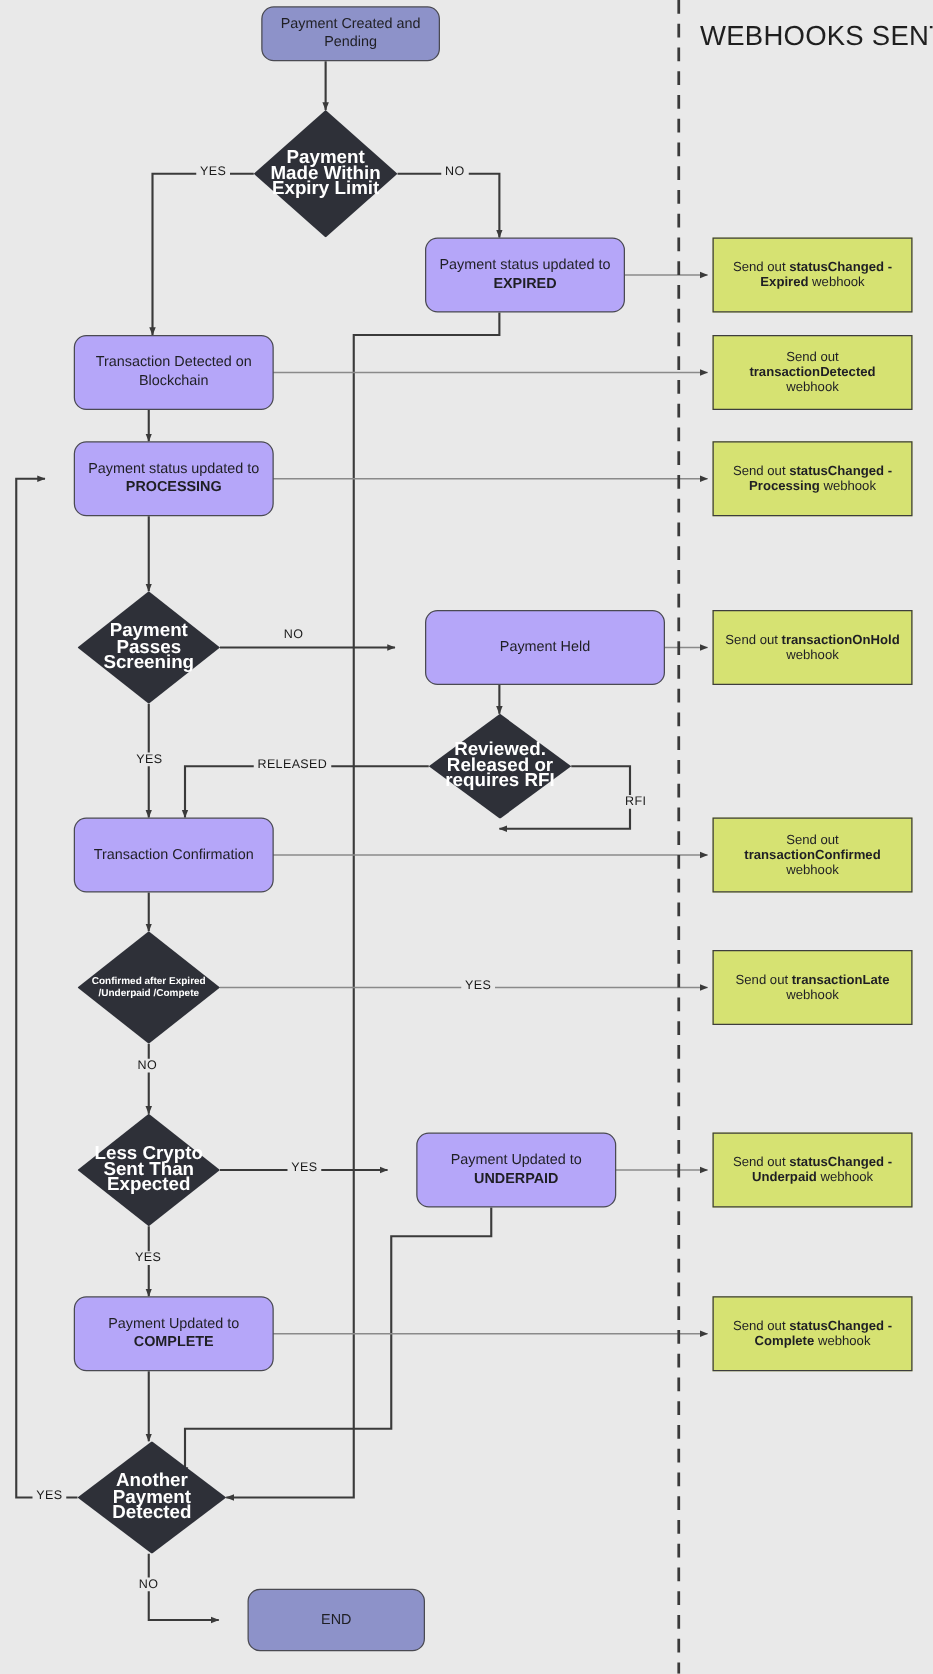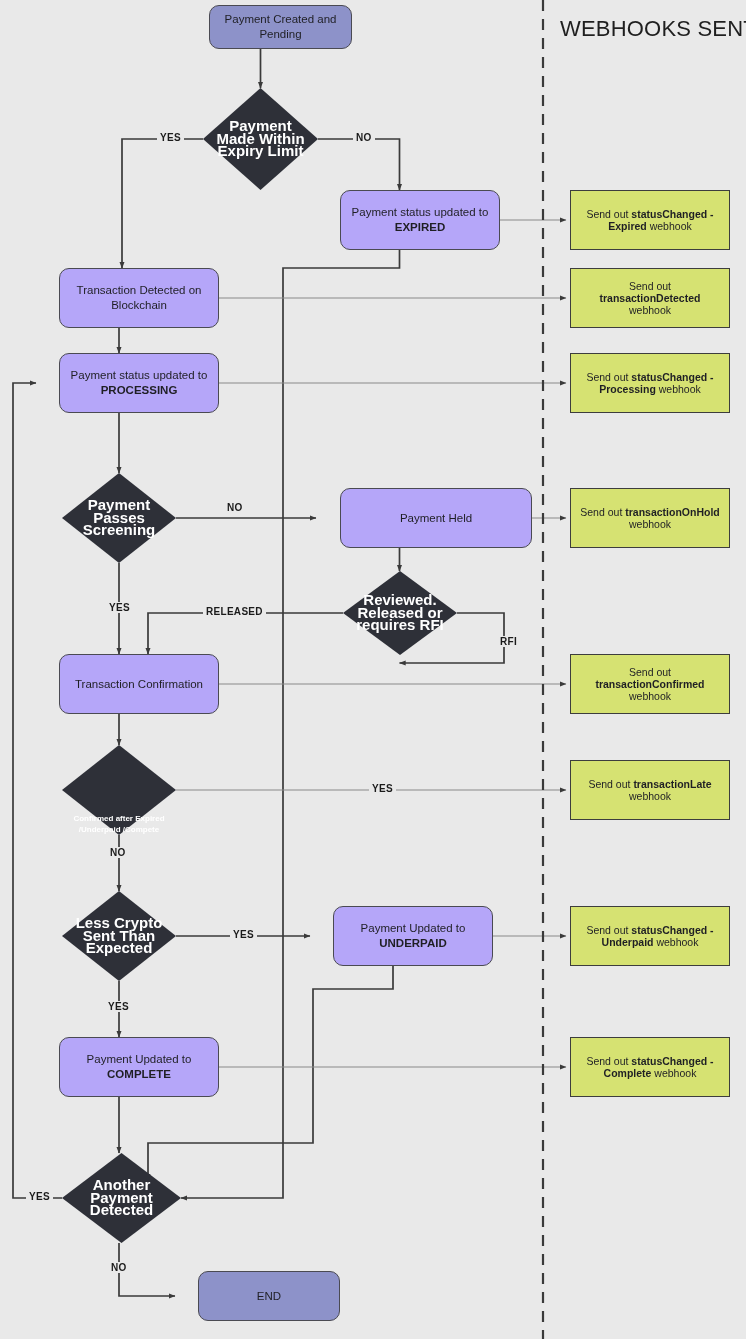--- a/index.html
+++ b/index.html
@@ -43,21 +43,21 @@
 
   
   .hook{
     background:#d6e272;border:1px solid #3d3d3d;border-radius:0;
     font-size:10.5px;line-height:12px;color:#1f1f24;padding:0 8px;
   }
   .hook b,.proc b{font-weight:bold;}
 
   
   .elabel{
-    position:absolute;font-size:10px;font-weight:bold;color:#1b1b1b;
+    position:absolute;font-size:10px;font-weight:normal;color:#1b1b1b;
     background:#e9e9e9;padding:0 3px;white-space:nowrap;letter-spacing:.3px;
   }
 
   #title{
     position:absolute;font-size:22px;color:#1f1f1f;letter-spacing:.2px;
     white-space:nowrap;font-weight:400;
   }
 </style>
 </head>
 <body>
@@ -170,21 +170,21 @@
 
   <div class="node diamond" style="left:343px;top:571px;width:114px;height:84px;">
     <div class="dshape"></div>
     <div class="dtext">Reviewed. Released or requires RFI</div>
   </div>
 
   <div class="node proc" style="left:39px;top:654px;width:160px;height:60px;">
     <span>Transaction Confirmation</span>
   </div>
 
-  <div class="node diamond small" style="left:62px;top:745px;width:114px;height:90px;align-items:flex-end;">
+  <div class="node diamond small" style="left:62px;top:745px;width:114px;height:90px;">
     <div class="dshape"></div>
     <div class="dtext">
       <span>Confirmed after </span><b>Expired /Underpaid /Compete</b>
     </div>
   </div>
 
   <div class="node diamond" style="left:62px;top:891px;width:114px;height:90px;">
     <div class="dshape"></div>
     <div class="dtext">Less Crypto Sent Than Expected</div>
   </div>

